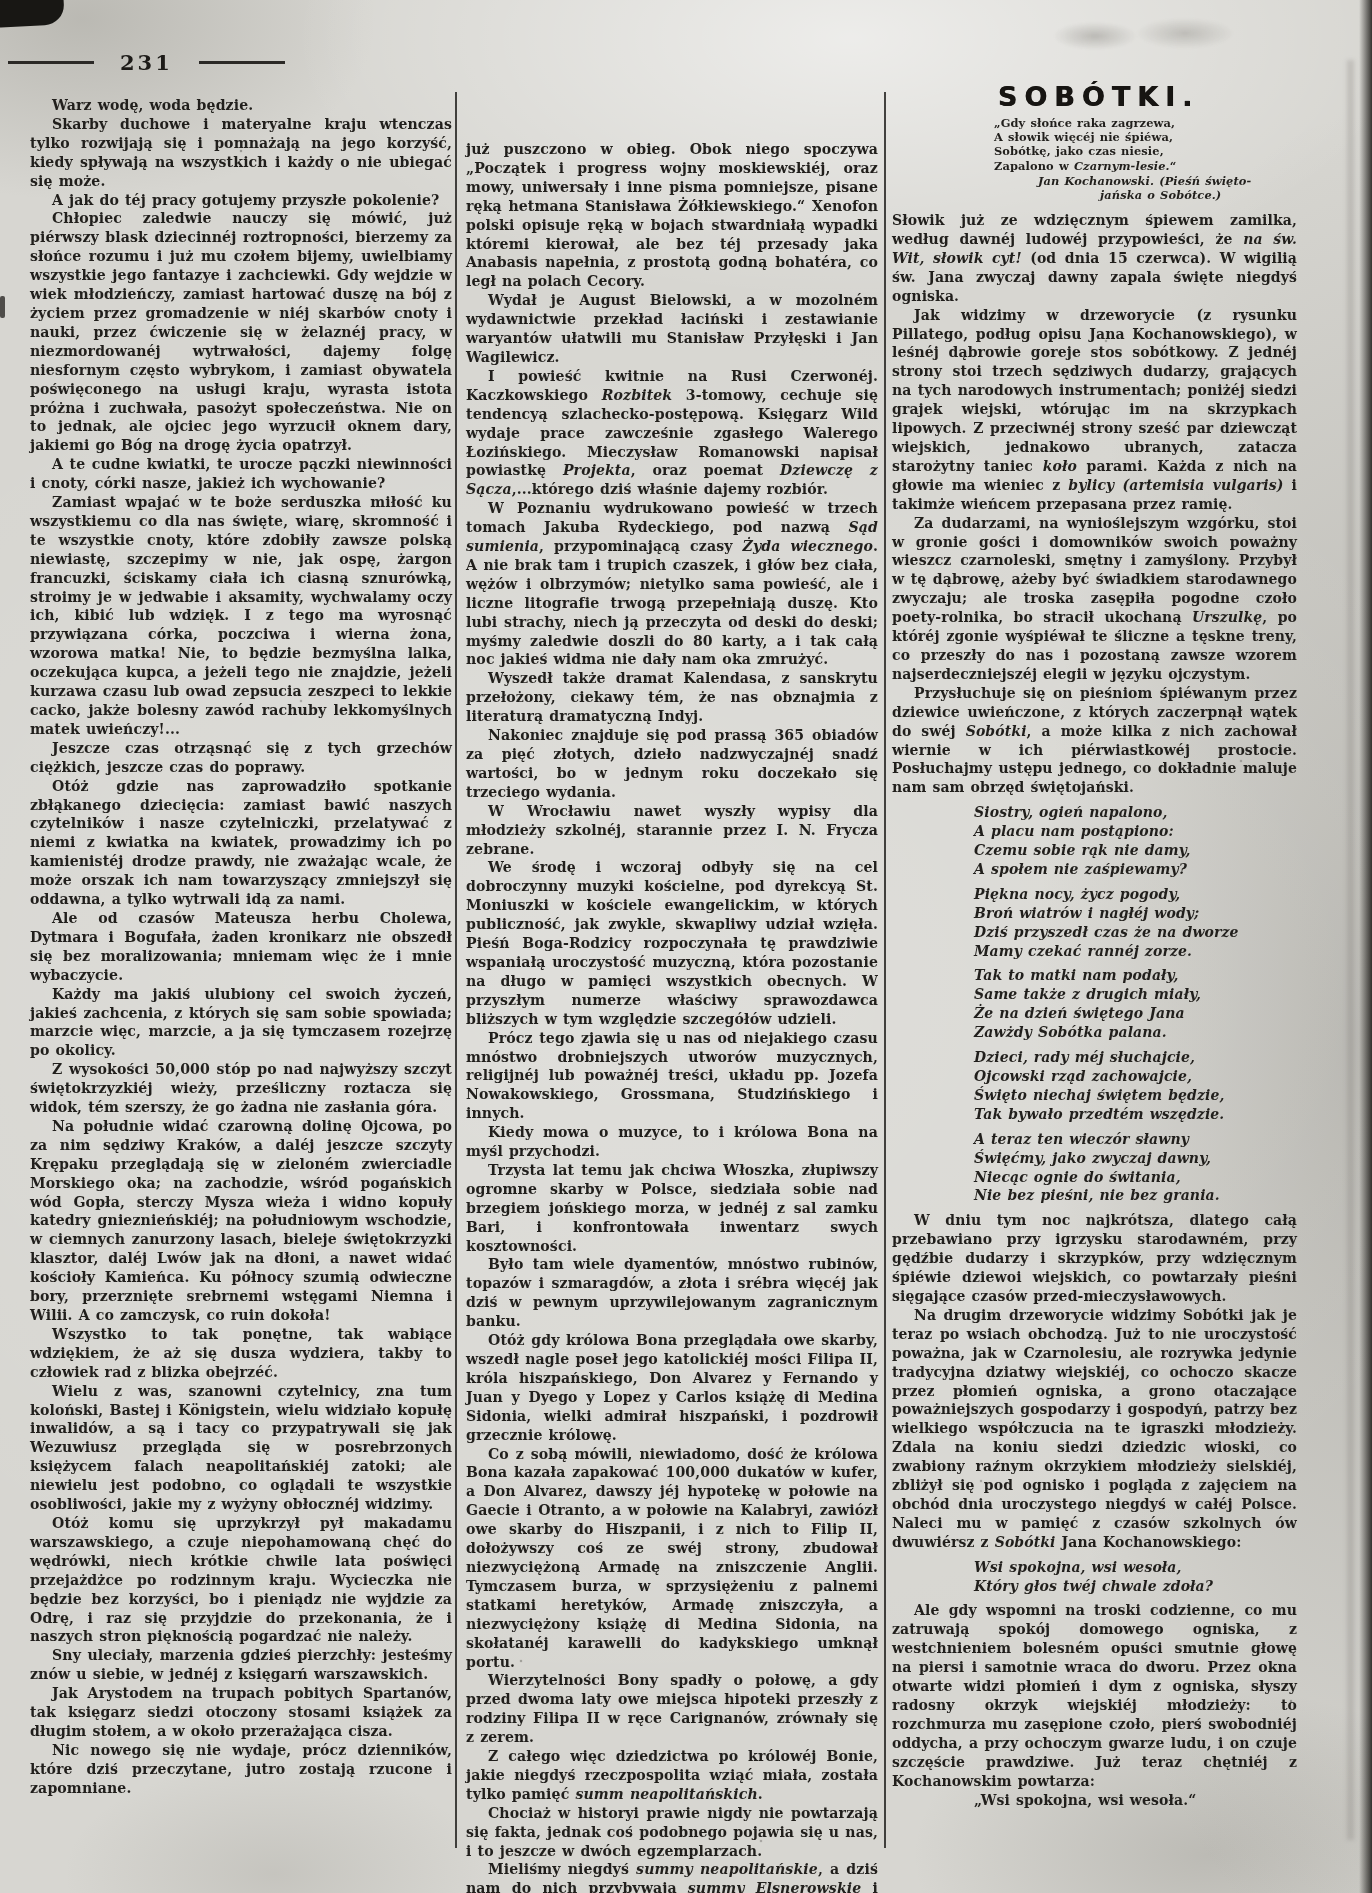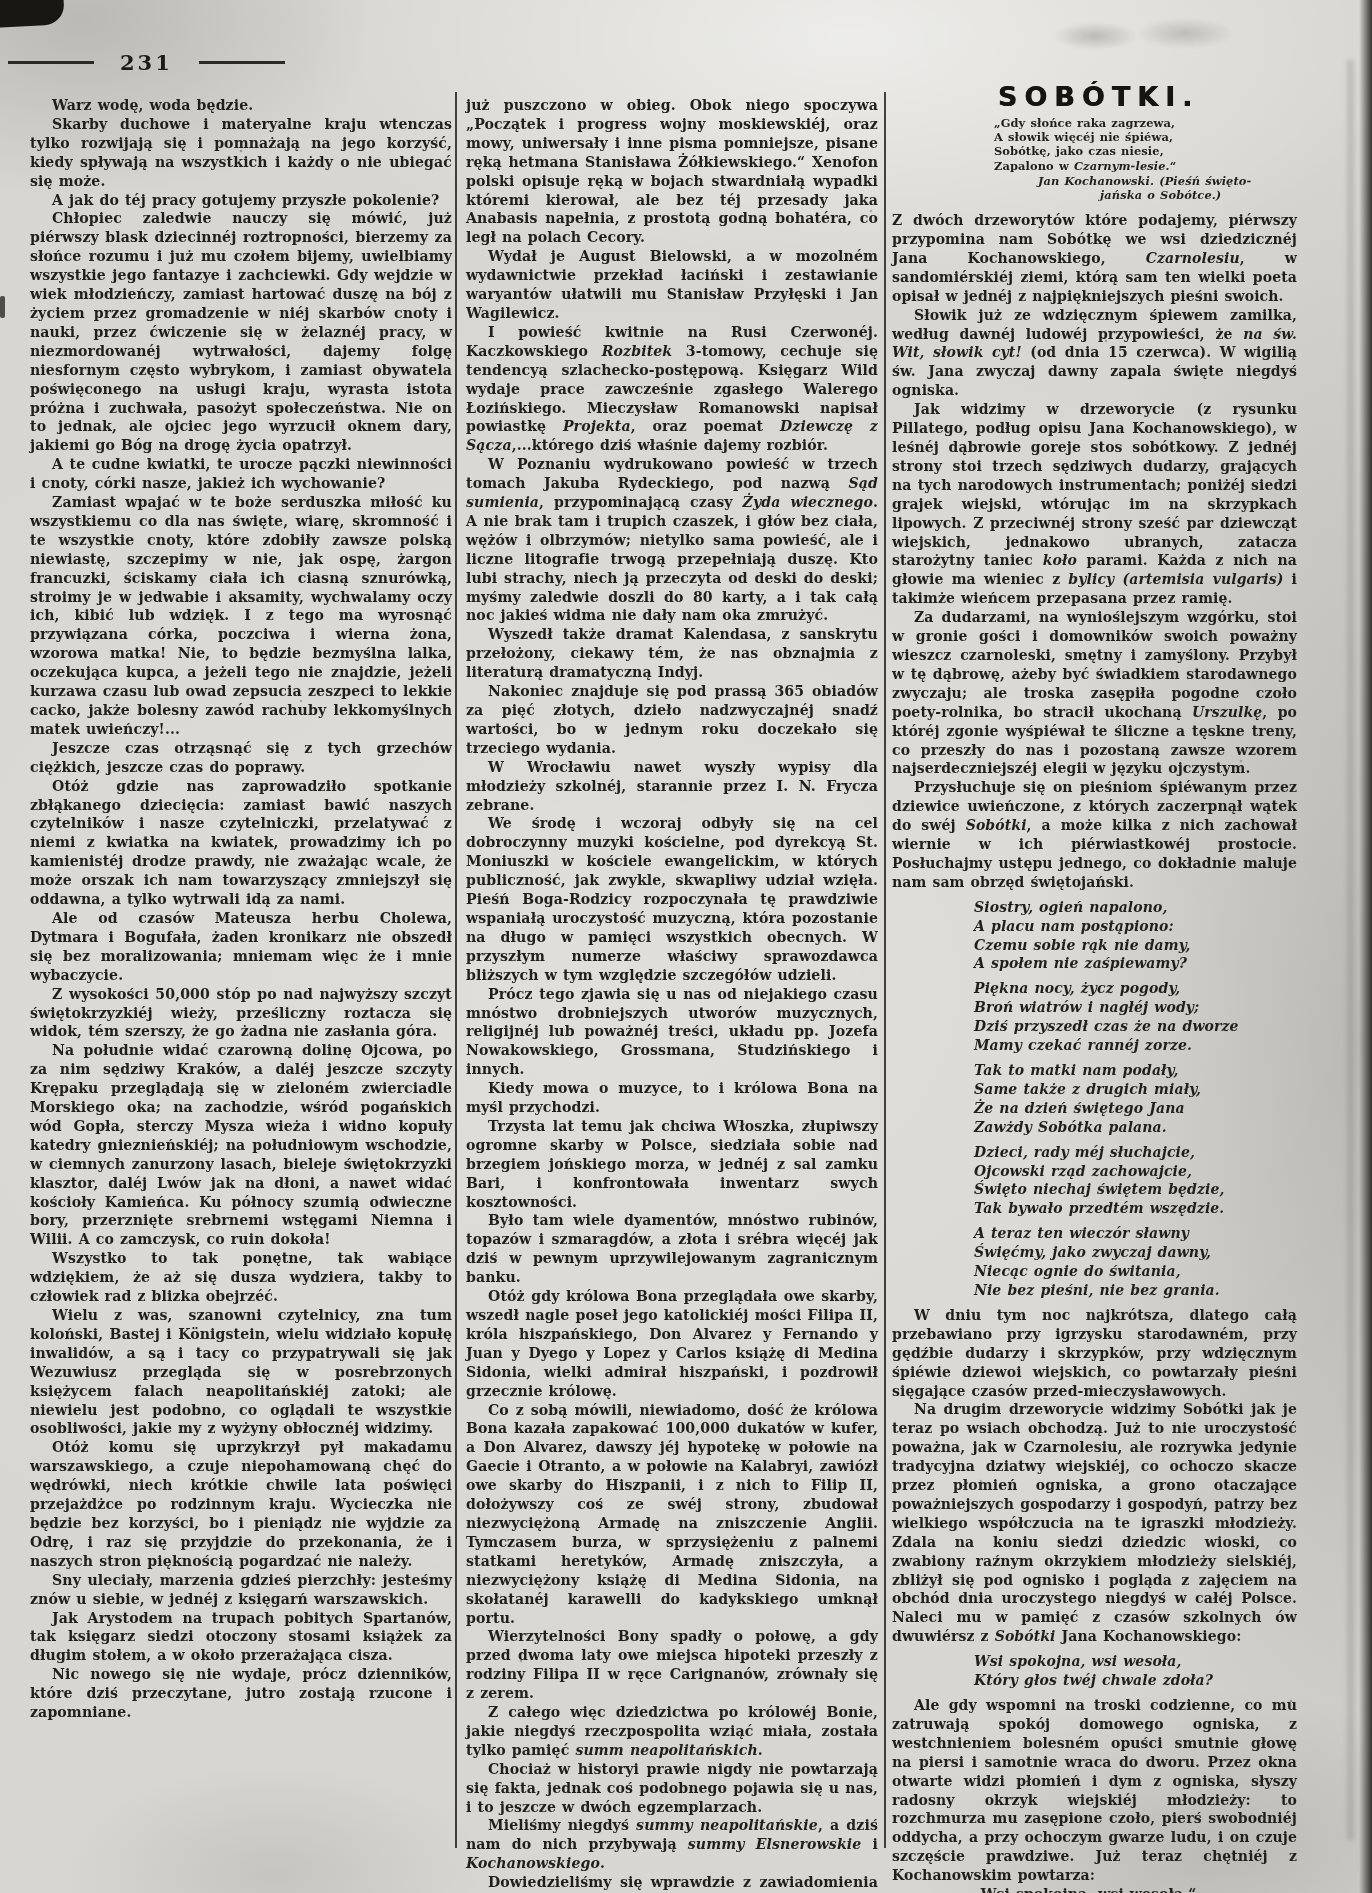--- a/index.html
+++ b/index.html
@@ -35,21 +35,21 @@
   
   .col{position:absolute;top:96px;font-size:14.1px;line-height:18.9px;font-weight:700;
        text-align:justify;letter-spacing:.12px;word-spacing:1px;hyphens:auto;}
   .col1{left:30px;width:422px;}
   .col2{left:466px;width:412px;}
   .col3{left:892px;width:405px;top:86px;font-size:14px;}
   .colrule{position:absolute;top:92px;height:1756px;width:2px;background:#262522;opacity:.85;}
   .rule1{left:455px;}
   .rule2{left:884px;}
   .para{margin:0;text-indent:22px;}
-  .col2 .para:first-child{text-indent:0;}
+  .col2 .para:first-child{text-indent:0;margin-top:44px;}
   .col3-body > .para:first-child{text-indent:0;}
   
   .article-title{margin:2px 0 9px 8px;text-align:center;font-family:"DejaVu Sans",sans-serif;
     font-weight:800;font-size:27px;letter-spacing:7px;color:#171512;text-shadow:.6px 0 0 #171512;}
   .epigraph{margin:0 0 9px 102px;font-size:11.4px;line-height:14.2px;font-weight:700;text-align:left;}
   .epi-line{white-space:nowrap;}
   .epi-attr{margin:1px 0 0 44px;font-style:italic;}
   .epi-attr > div:last-child{margin-left:62px;}
   
   .stanza{margin:6px 0 6px 82px;text-align:left;}
@@ -77,20 +77,21 @@
   <div class="col col1">
       <p class="para">Warz wodę, woda będzie.</p>
       <p class="para">Skarby duchowe i materyalne kraju wtenczas tylko rozwijają się i pomnażają na jego korzyść, kiedy spływają na wszystkich i każdy o nie ubiegać się może.</p>
       <p class="para">A jak do téj pracy gotujemy przyszłe pokolenie?</p>
       <p class="para">Chłopiec zaledwie nauczy się mówić, już piérwszy blask dziecinnéj roztropności, bierzemy za słońce rozumu i już mu czołem bijemy, uwielbiamy wszystkie jego fantazye i zachciewki. Gdy wejdzie w wiek młodzieńczy, zamiast hartować duszę na bój z życiem przez gromadzenie w niéj skarbów cnoty i nauki, przez ćwiczenie się w żelaznéj pracy, w niezmordowanéj wytrwałości, dajemy folgę niesfornym często wybrykom, i zamiast obywatela poświęconego na usługi kraju, wyrasta istota próżna i zuchwała, pasożyt społeczeństwa. Nie on to jednak, ale ojciec jego wyrzucił oknem dary, jakiemi go Bóg na drogę życia opatrzył.</p>
       <p class="para">A te cudne kwiatki, te urocze pączki niewinności i cnoty, córki nasze, jakież ich wychowanie?</p>
       <p class="para">Zamiast wpajać w te boże serduszka miłość ku wszystkiemu co dla nas święte, wiarę, skromność i te wszystkie cnoty, które zdobiły zawsze polską niewiastę, szczepimy w nie, jak ospę, żargon francuzki, ściskamy ciała ich ciasną sznurówką, stroimy je w jedwabie i aksamity, wychwalamy oczy ich, kibić lub wdzięk. I z tego ma wyrosnąć przywiązana córka, poczciwa i wierna żona, wzorowa matka! Nie, to będzie bezmyślna lalka, oczekująca kupca, a jeżeli tego nie znajdzie, jeżeli kurzawa czasu lub owad zepsucia zeszpeci to lekkie cacko, jakże bolesny zawód rachuby lekkomyślnych matek uwieńczy!...</p>
       <p class="para">Jeszcze czas otrząsnąć się z tych grzechów ciężkich, jeszcze czas do poprawy.</p>
       <p class="para">Otóż gdzie nas zaprowadziło spotkanie zbłąkanego dziecięcia: zamiast bawić naszych czytelników i nasze czytelniczki, przelatywać z niemi z kwiatka na kwiatek, prowadzimy ich po kamienistéj drodze prawdy, nie zważając wcale, że może orszak ich nam towarzyszący zmniejszył się oddawna, a tylko wytrwali idą za nami.</p>
       <p class="para">Ale od czasów Mateusza herbu Cholewa, Dytmara i Bogufała, żaden kronikarz nie obszedł się bez moralizowania; mniemam więc że i mnie wybaczycie.</p>
+      <p class="para">Każdy ma jakiś ulubiony cel swoich życzeń, jakieś zachcenia, z których się sam sobie spowiada; marzcie więc, marzcie, a ja się tymczasem rozejrzę po okolicy.</p>
       <p class="para">Z wysokości 50,000 stóp po nad najwyższy szczyt świętokrzyzkiéj wieży, prześliczny roztacza się widok, tém szerszy, że go żadna nie zasłania góra.</p>
       <p class="para">Na południe widać czarowną dolinę Ojcowa, po za nim sędziwy Kraków, a daléj jeszcze szczyty Krępaku przeglądają się w zieloném zwierciadle Morskiego oka; na zachodzie, wśród pogańskich wód Gopła, sterczy Mysza wieża i widno kopuły katedry gnieznieńskiéj; na południowym wschodzie, w ciemnych zanurzony lasach, bieleje świętokrzyzki klasztor, daléj Lwów jak na dłoni, a nawet widać kościoły Kamieńca. Ku północy szumią odwieczne bory, przerznięte srebrnemi wstęgami Niemna i Wilii. A co zamczysk, co ruin dokoła!</p>
       <p class="para">Wszystko to tak ponętne, tak wabiące wdziękiem, że aż się dusza wydziera, takby to człowiek rad z blizka obejrzéć.</p>
       <p class="para">Wielu z was, szanowni czytelnicy, zna tum koloński, Bastej i Königstein, wielu widziało kopułę inwalidów, a są i tacy co przypatrywali się jak Wezuwiusz przegląda się w posrebrzonych księżycem falach neapolitańskiéj zatoki; ale niewielu jest podobno, co oglądali te wszystkie osobliwości, jakie my z wyżyny obłocznéj widzimy.</p>
       <p class="para">Otóż komu się uprzykrzył pył makadamu warszawskiego, a czuje niepohamowaną chęć do wędrówki, niech krótkie chwile lata poświęci przejażdżce po rodzinnym kraju. Wycieczka nie będzie bez korzyści, bo i pieniądz nie wyjdzie za Odrę, i raz się przyjdzie do przekonania, że i naszych stron pięknością pogardzać nie należy.</p>
       <p class="para">Sny uleciały, marzenia gdzieś pierzchły: jesteśmy znów u siebie, w jednéj z księgarń warszawskich.</p>
       <p class="para">Jak Arystodem na trupach pobitych Spartanów, tak księgarz siedzi otoczony stosami książek za długim stołem, a w około przerażająca cisza.</p>
       <p class="para">Nic nowego się nie wydaje, prócz dzienników, które dziś przeczytane, jutro zostają rzucone i zapomniane.</p>
     </div>
 
@@ -128,21 +129,20 @@
           <div class="epi-line">A słowik więcéj nie śpiéwa,</div>
           <div class="epi-line">Sobótkę, jako czas niesie,</div>
           <div class="epi-line">Zapalono w <i>Czarnym-lesie.</i>“</div>
         </div>
       <div class="epi-attr">
           <div class="epi-attr-line">Jan Kochanowski. (Pieśń święto-</div>
           <div class="epi-attr-line">jańska o Sobótce.)</div>
         </div>
     </div>
     <div class="col3-body">
-        <p class="para">Z dwóch drzeworytów które podajemy, piérwszy przypomina nam Sobótkę we wsi dziedzicznéj Jana Kochanowskiego, <i>Czarnolesiu</i>, w sandomiérskiéj ziemi, którą sam ten wielki poeta opisał w jednéj z najpiękniejszych pieśni swoich.</p>
         <p class="para">Słowik już ze wdzięcznym śpiewem zamilka, według dawnéj ludowéj przypowieści, że <i>na św. Wit, słowik cyt!</i> (od dnia 15 czerwca). W wigilią św. Jana zwyczaj dawny zapala święte niegdyś ogniska.</p>
         <p class="para">Jak widzimy w drzeworycie (z rysunku Pillatego, podług opisu Jana Kochanowskiego), w leśnéj dąbrowie goreje stos sobótkowy. Z jednéj strony stoi trzech sędziwych dudarzy, grających na tych narodowych instrumentach; poniżéj siedzi grajek wiejski, wtórując im na skrzypkach lipowych. Z przeciwnéj strony sześć par dziewcząt wiejskich, jednakowo ubranych, zatacza starożytny taniec <i>koło</i> parami. Każda z nich na głowie ma wieniec z <i>bylicy (artemisia vulgaris)</i> i takimże wieńcem przepasana przez ramię.</p>
         <p class="para">Za dudarzami, na wynioślejszym wzgórku, stoi w gronie gości i domowników swoich poważny wieszcz czarnoleski, smętny i zamyślony. Przybył w tę dąbrowę, ażeby być świadkiem starodawnego zwyczaju; ale troska zasępiła pogodne czoło poety-rolnika, bo stracił ukochaną <i>Urszulkę</i>, po któréj zgonie wyśpiéwał te śliczne a tęskne treny, co przeszły do nas i pozostaną zawsze wzorem najserdeczniejszéj elegii w języku ojczystym.</p>
         <p class="para">Przysłuchuje się on pieśniom śpiéwanym przez dziewice uwieńczone, z których zaczerpnął wątek do swéj <i>Sobótki</i>, a może kilka z nich zachował wiernie w ich piérwiastkowéj prostocie. Posłuchajmy ustępu jednego, co dokładnie maluje nam sam obrzęd świętojański.</p>
         <div class="stanza">
           <div class="vline">Siostry, ogień napalono,</div>
           <div class="vline">A placu nam postąpiono:</div>
           <div class="vline">Czemu sobie rąk nie damy,</div>
           <div class="vline">A społem nie zaśpiewamy?</div>
         </div>

